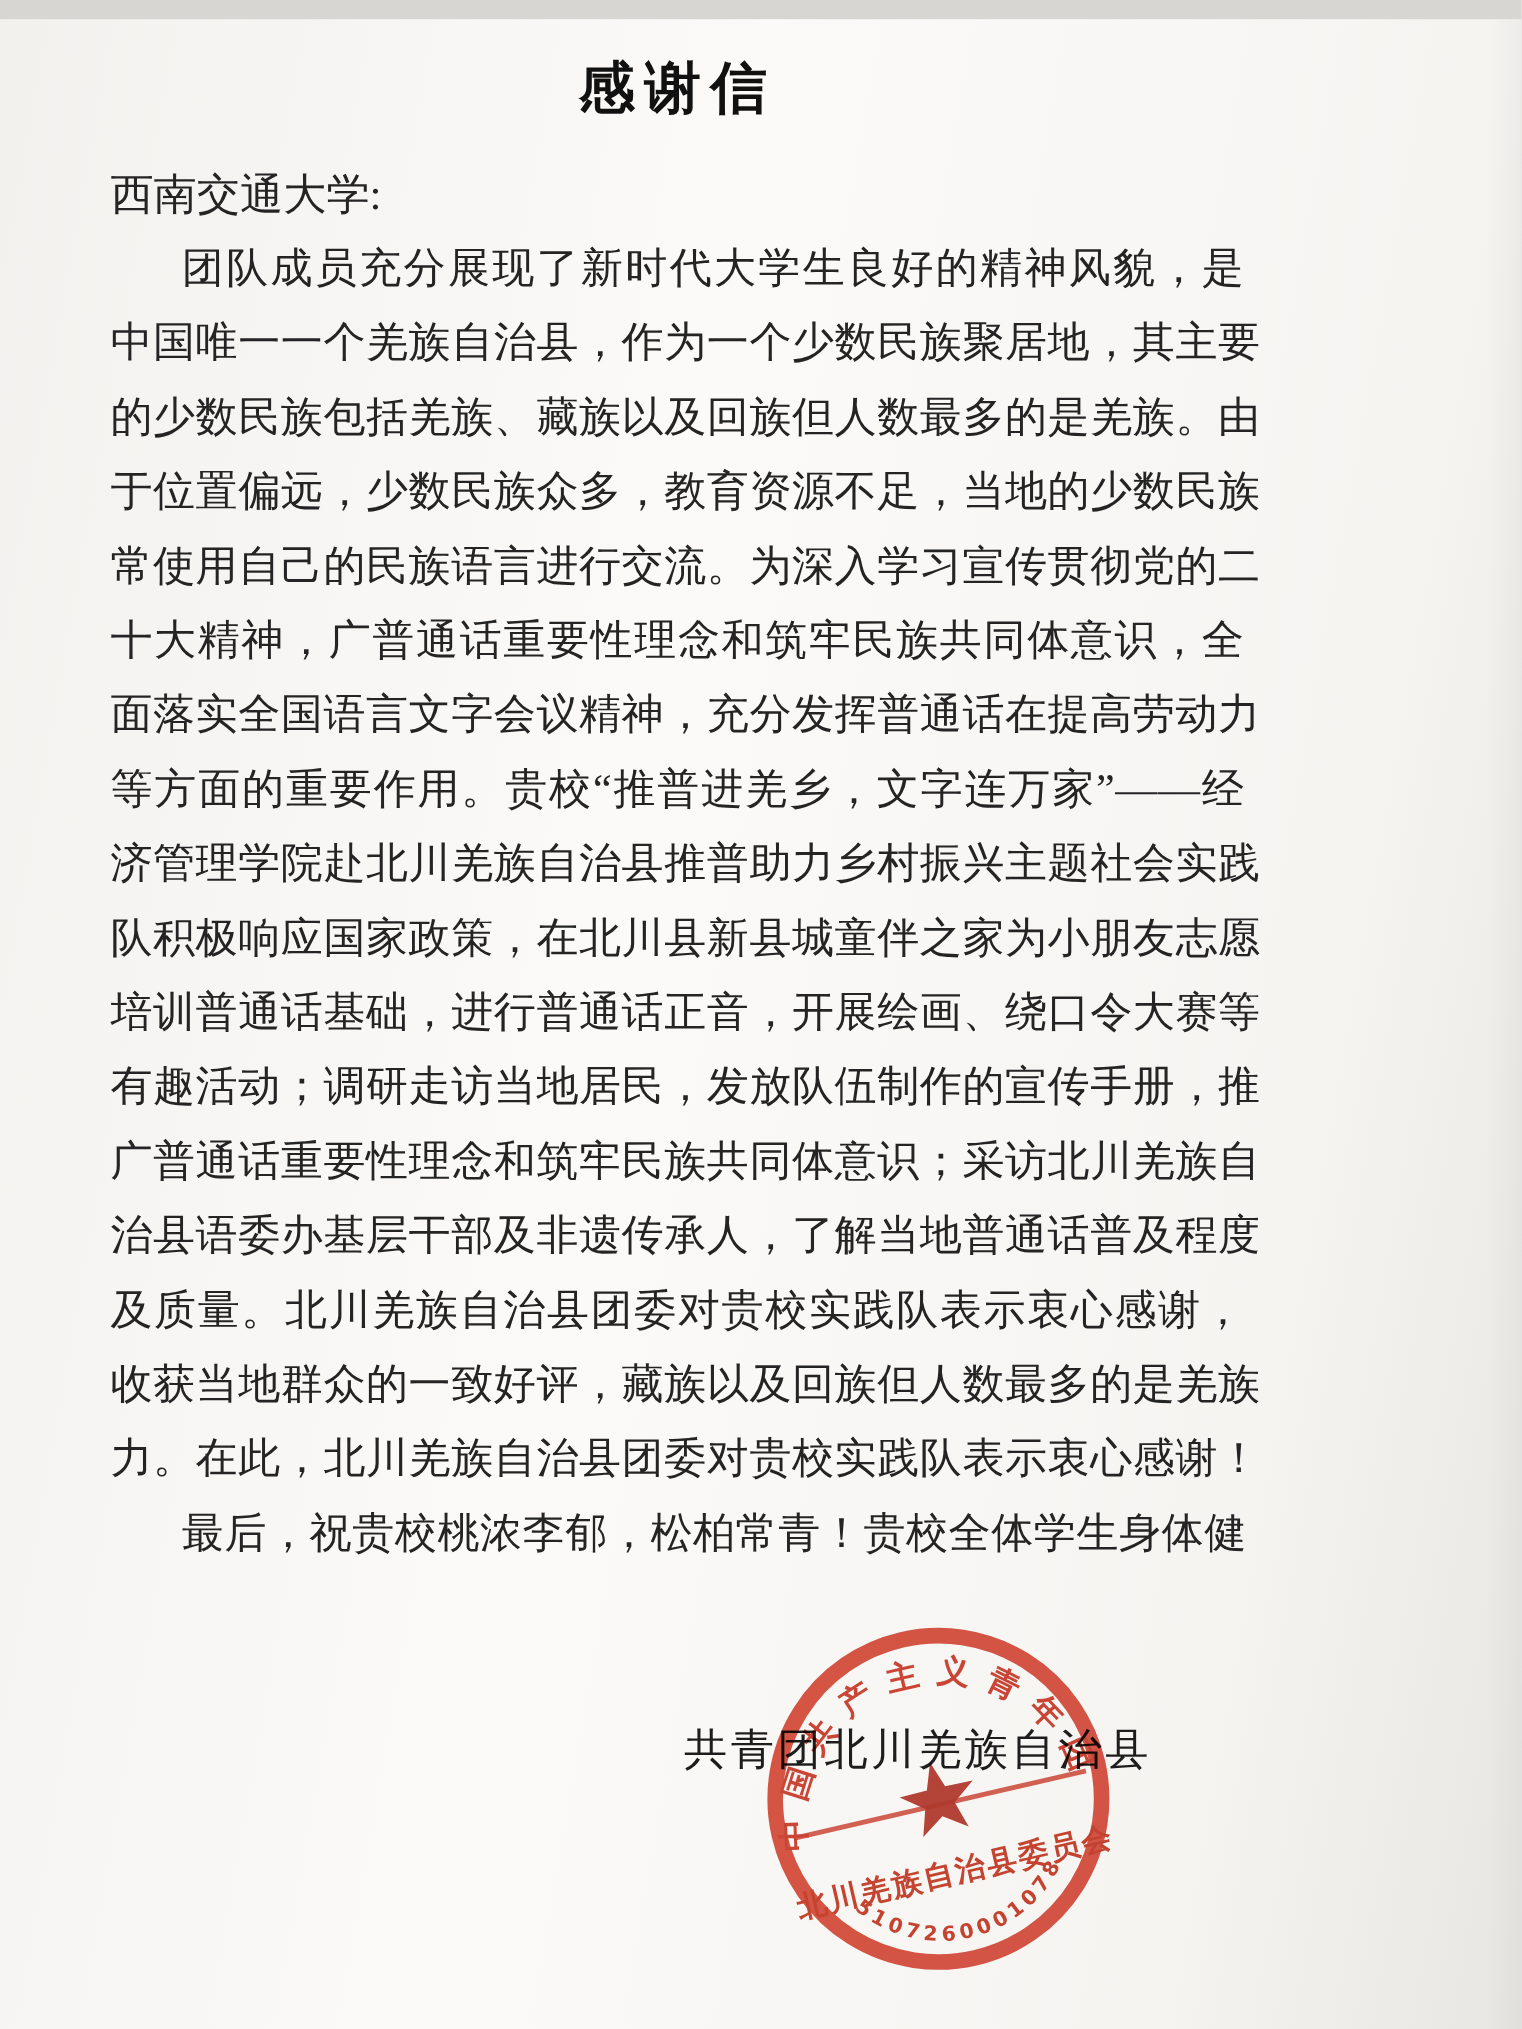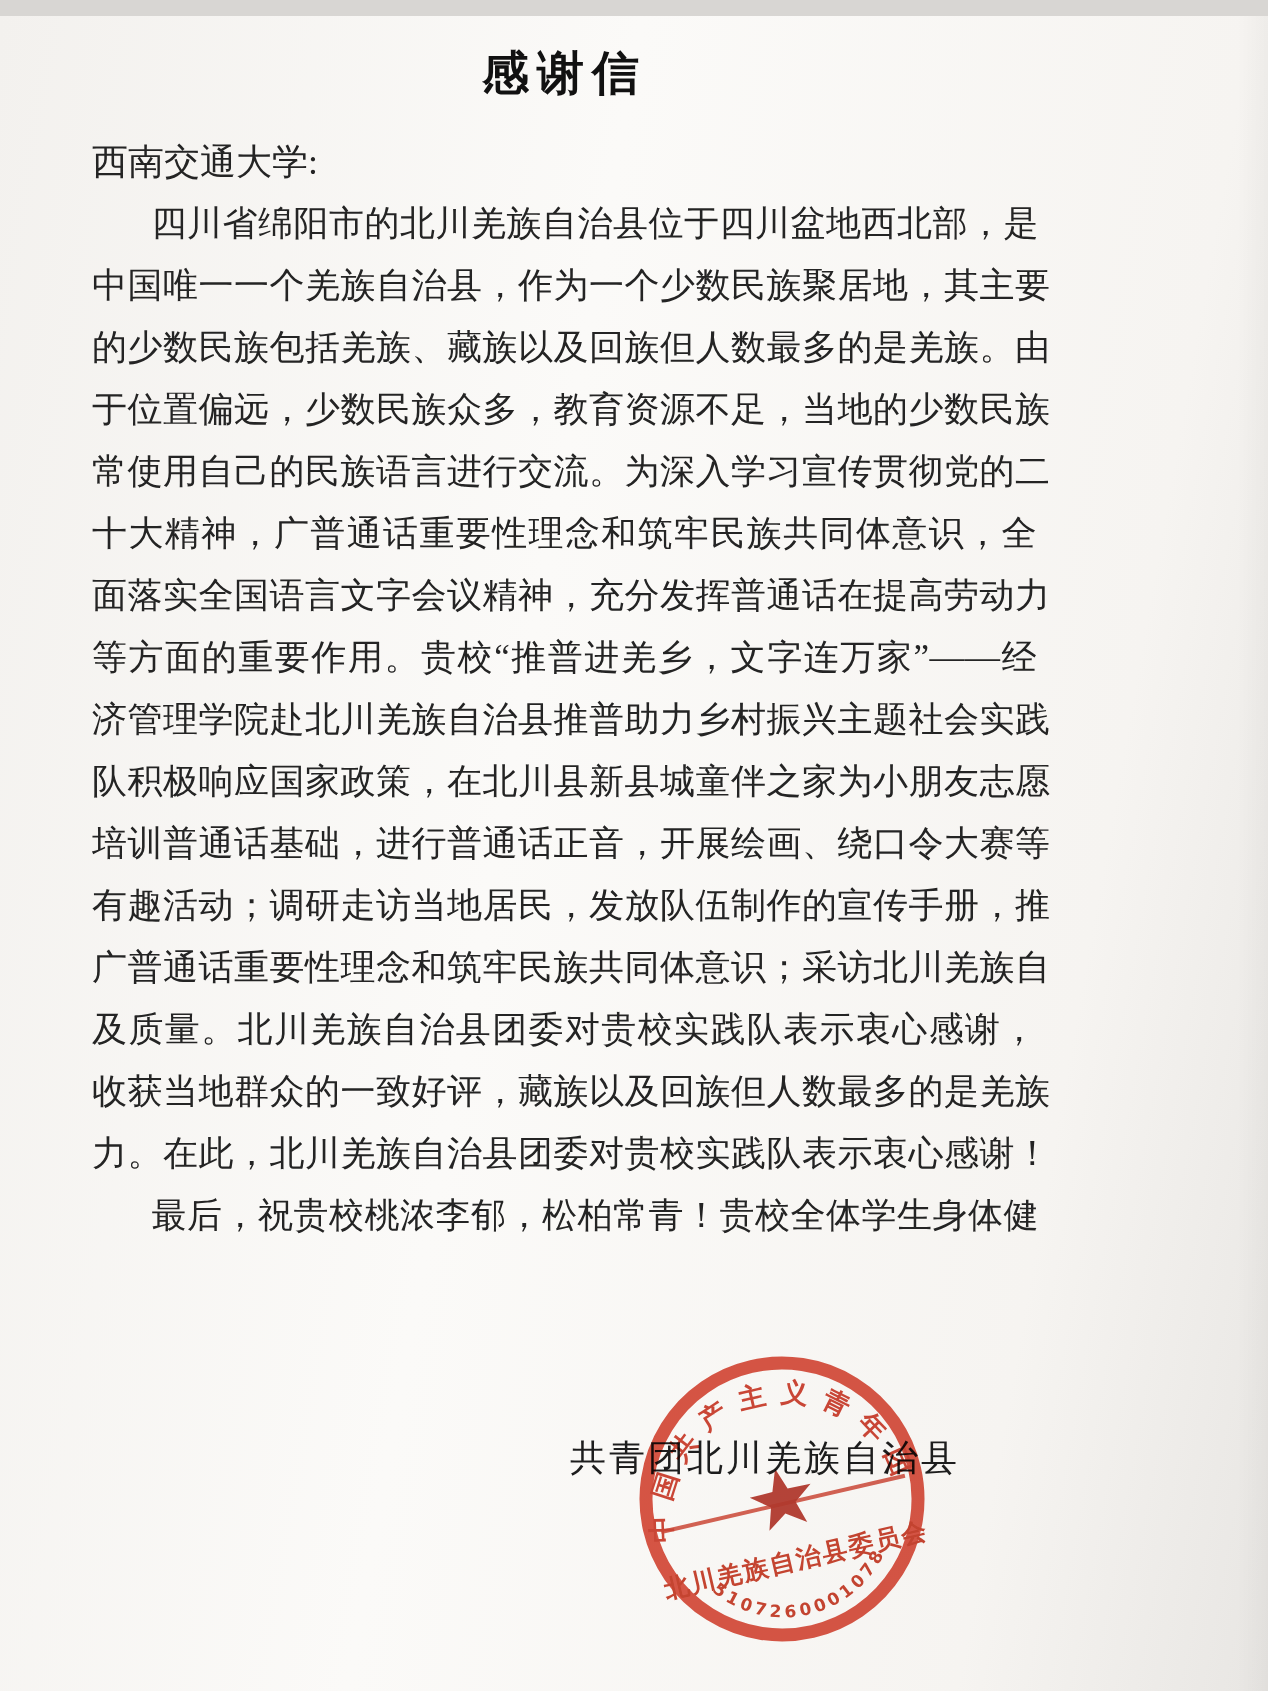--- a/index.html
+++ b/index.html
@@ -61,33 +61,34 @@
   }
 </style>
 </head>
 <body>
 
 <div class="page">
   <div class="content">
     <h1 class="title">感谢信</h1>
     <div class="salutation">西南交通大学:</div>
     <div class="para">
-        <div class="line">四川省绵阳市的北川羌族自治县位于四川盆地西北部，是</div>
+        <div class="line">团队成员充分展现了新时代大学生良好的精神风貌，是</div>
         <div class="line">中国唯一一个羌族自治县，作为一个少数民族聚居地，其主要</div>
         <div class="line">的少数民族包括羌族、藏族以及回族但人数最多的是羌族。由</div>
         <div class="line">于位置偏远，少数民族众多，教育资源不足，当地的少数民族</div>
         <div class="line">常使用自己的民族语言进行交流。为深入学习宣传贯彻党的二</div>
         <div class="line">十大精神，广普通话重要性理念和筑牢民族共同体意识，全</div>
         <div class="line">面落实全国语言文字会议精神，充分发挥普通话在提高劳动力</div>
         <div class="line">等方面的重要作用。贵校“推普进羌乡，文字连万家”——经</div>
         <div class="line">济管理学院赴北川羌族自治县推普助力乡村振兴主题社会实践</div>
         <div class="line">队积极响应国家政策，在北川县新县城童伴之家为小朋友志愿</div>
         <div class="line">培训普通话基础，进行普通话正音，开展绘画、绕口令大赛等</div>
         <div class="line">有趣活动；调研走访当地居民，发放队伍制作的宣传手册，推</div>
         <div class="line">广普通话重要性理念和筑牢民族共同体意识；采访北川羌族自</div>
+        <div class="line">治县语委办基层干部及非遗传承人，了解当地普通话普及程度</div>
         <div class="line">及质量。北川羌族自治县团委对贵校实践队表示衷心感谢，</div>
         <div class="line">收获当地群众的一致好评，藏族以及回族但人数最多的是羌族</div>
         <div class="line">力。在此，北川羌族自治县团委对贵校实践队表示衷心感谢！</div>
       </div>
     <div class="para">
         <div class="line">最后，祝贵校桃浓李郁，松柏常青！贵校全体学生身体健</div>
       </div>
   </div>
 
   <div class="signature">共青团北川羌族自治县</div>

